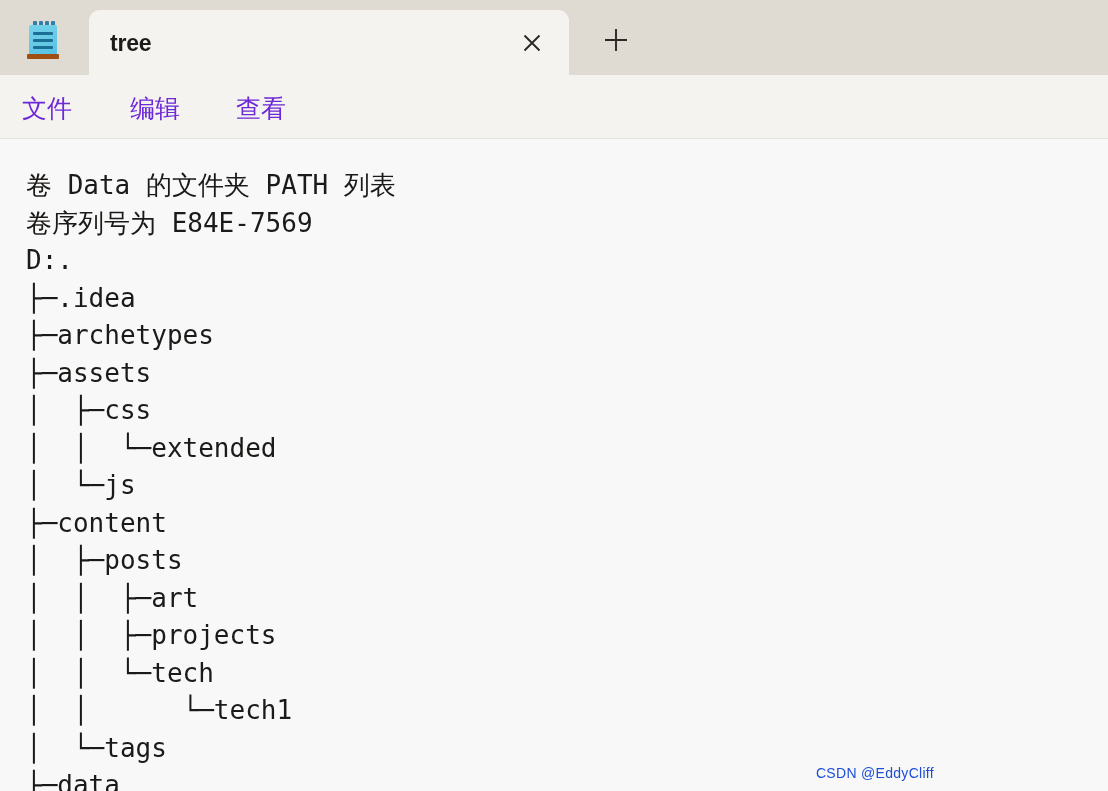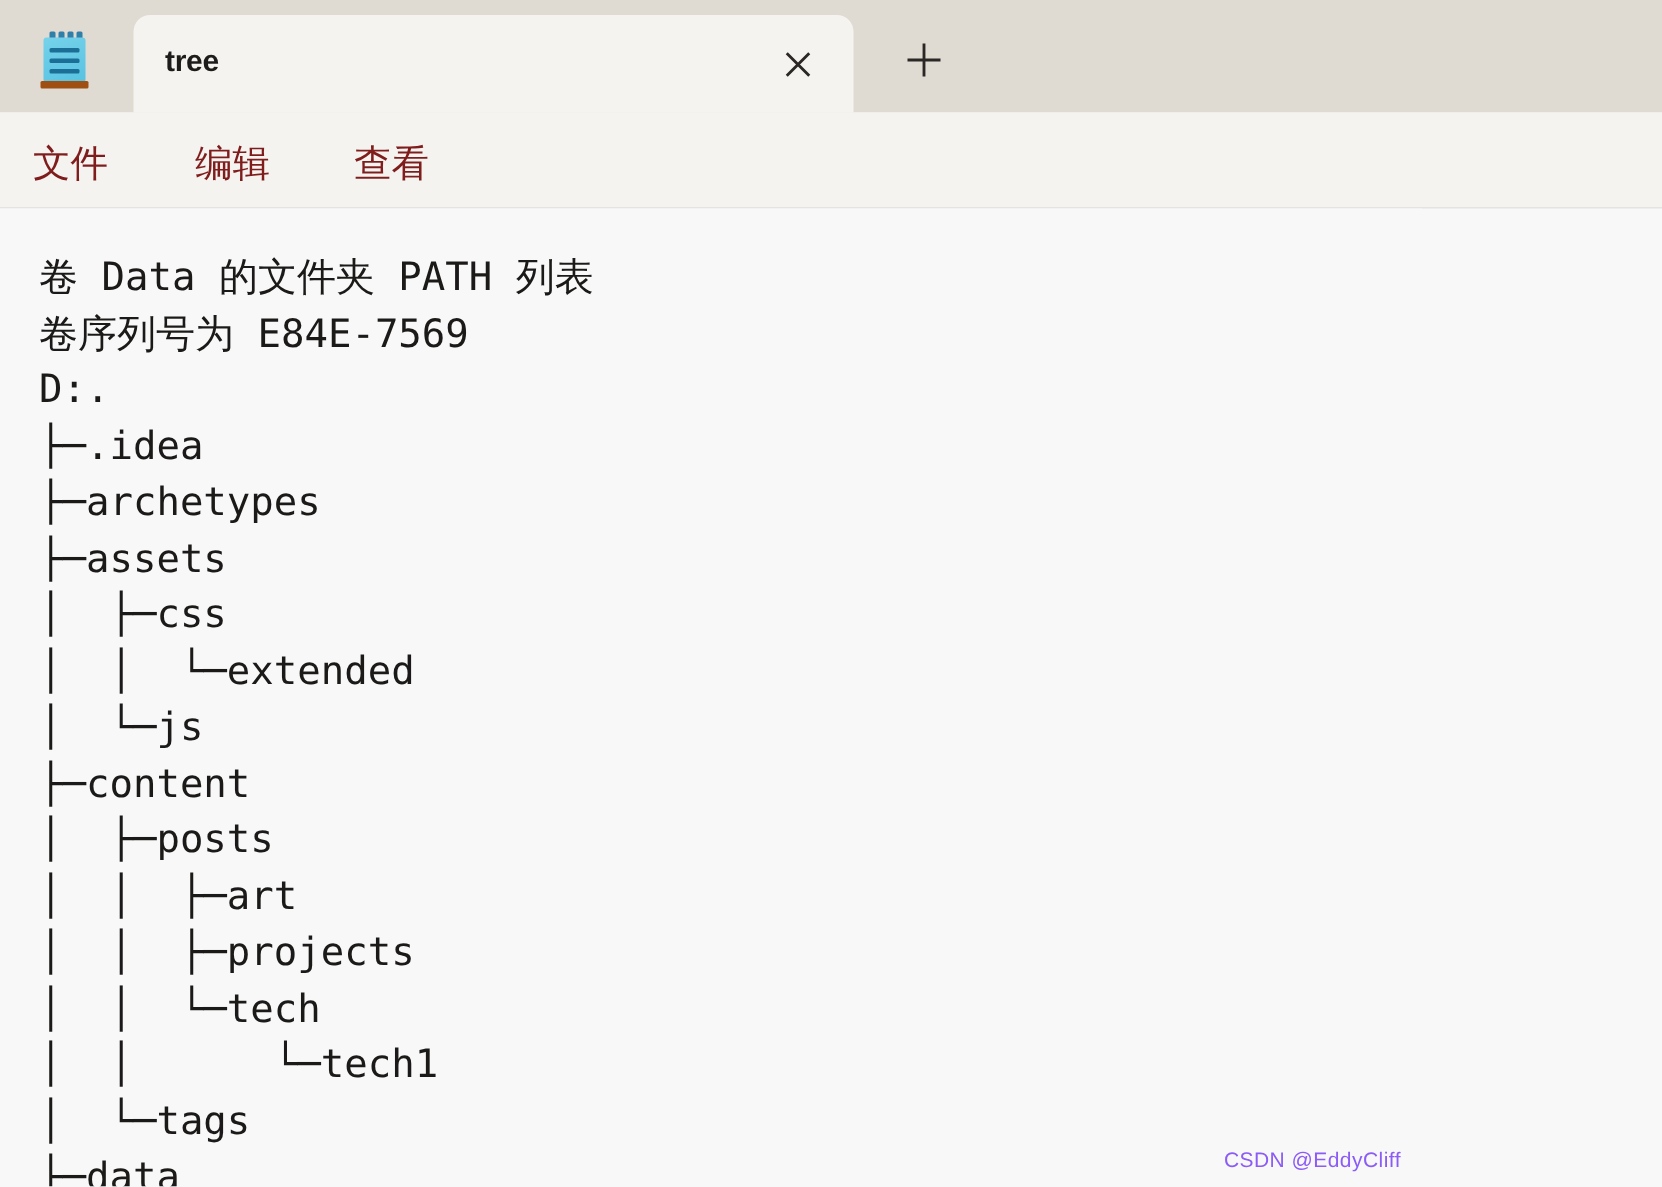--- a/index.html
+++ b/index.html
@@ -75,21 +75,21 @@
     top: 10px;
     width: 480px;
     height: 65px;
     background: #f5f3ef;
     border-radius: 11px 11px 0 0;
   }
   #tab-title {
     position: absolute;
     left: 21px;
     top: 20px;
-    font-size: 20px;
+    font-size: 23px;
     font-weight: bold;
     color: #1d1c1a;
     letter-spacing: -0.2px;
   }
   #tab-close {
     position: absolute;
     right: 23px;
     top: 19px;
     width: 28px;
     height: 28px;
@@ -109,21 +109,21 @@
     position: relative;
     width: 1108px;
     height: 64px;
     background: #f4f3ef;
     border-bottom: 1px solid #e4e3de;
   }
   .menu-item {
     position: absolute;
     top: 17px;
     font-size: 25px;
-    color: #7f1d1d;
+    color: #6d28d9;
     font-family: "DejaVu Sans", sans-serif;
     white-space: nowrap;
   }
 
   
   #editor {
     position: relative;
     width: 948px;
     height: 652px;
     background: #f8f8f8;
@@ -140,21 +140,21 @@
     white-space: pre;
     letter-spacing: 0px;
   }
   #doc .line { height: 37.5px; }
 
   #watermark {
     position: absolute;
     right: 14px;
     bottom: 10px;
     font-size: 14px;
-    color: #8b5cf6;
+    color: #1d4ed8;
     font-family: "Liberation Sans", sans-serif;
     letter-spacing: 0.3px;
   }
 </style>
 </head>
 <body>
 
 <div id="titlebar">
 
   <div id="app-icon">

